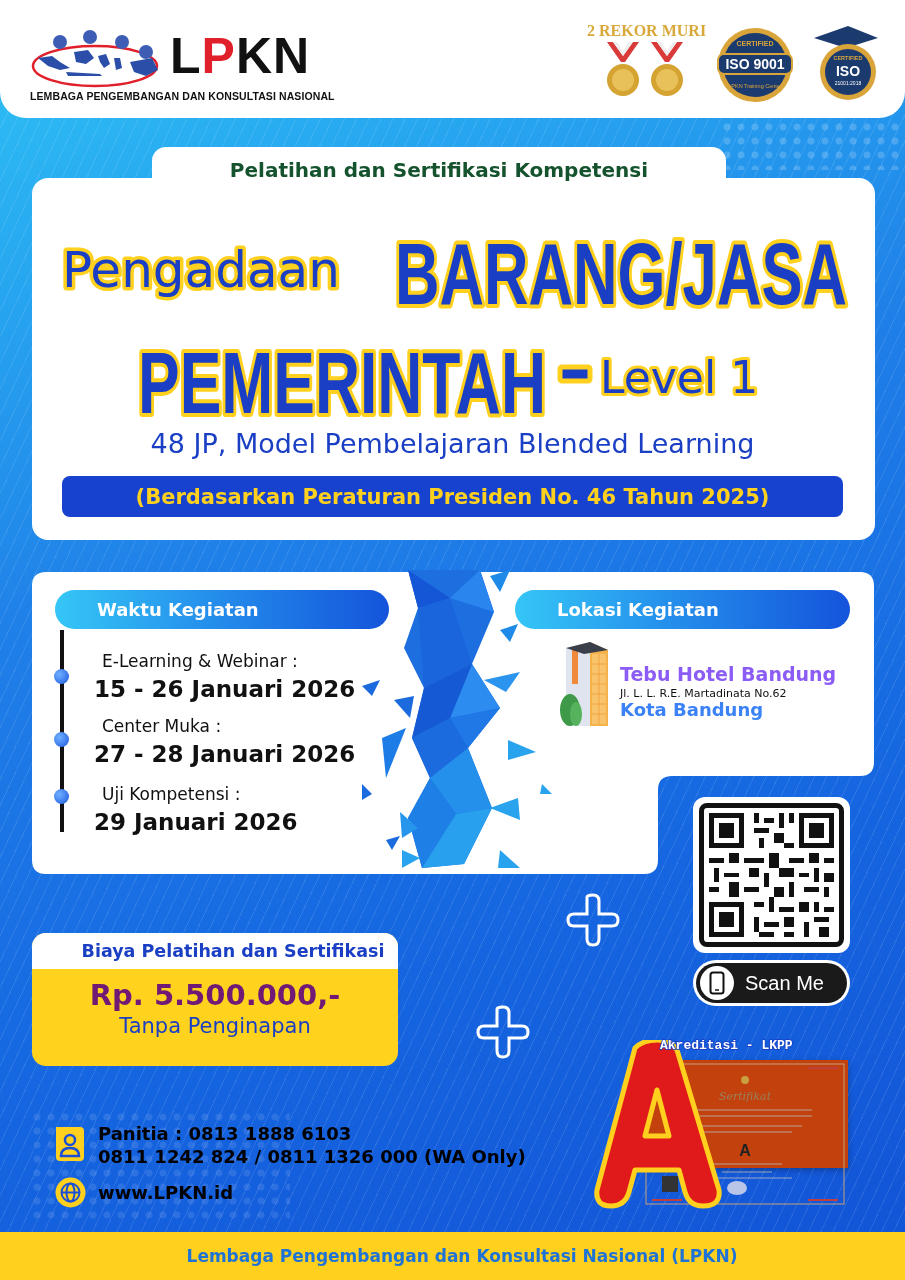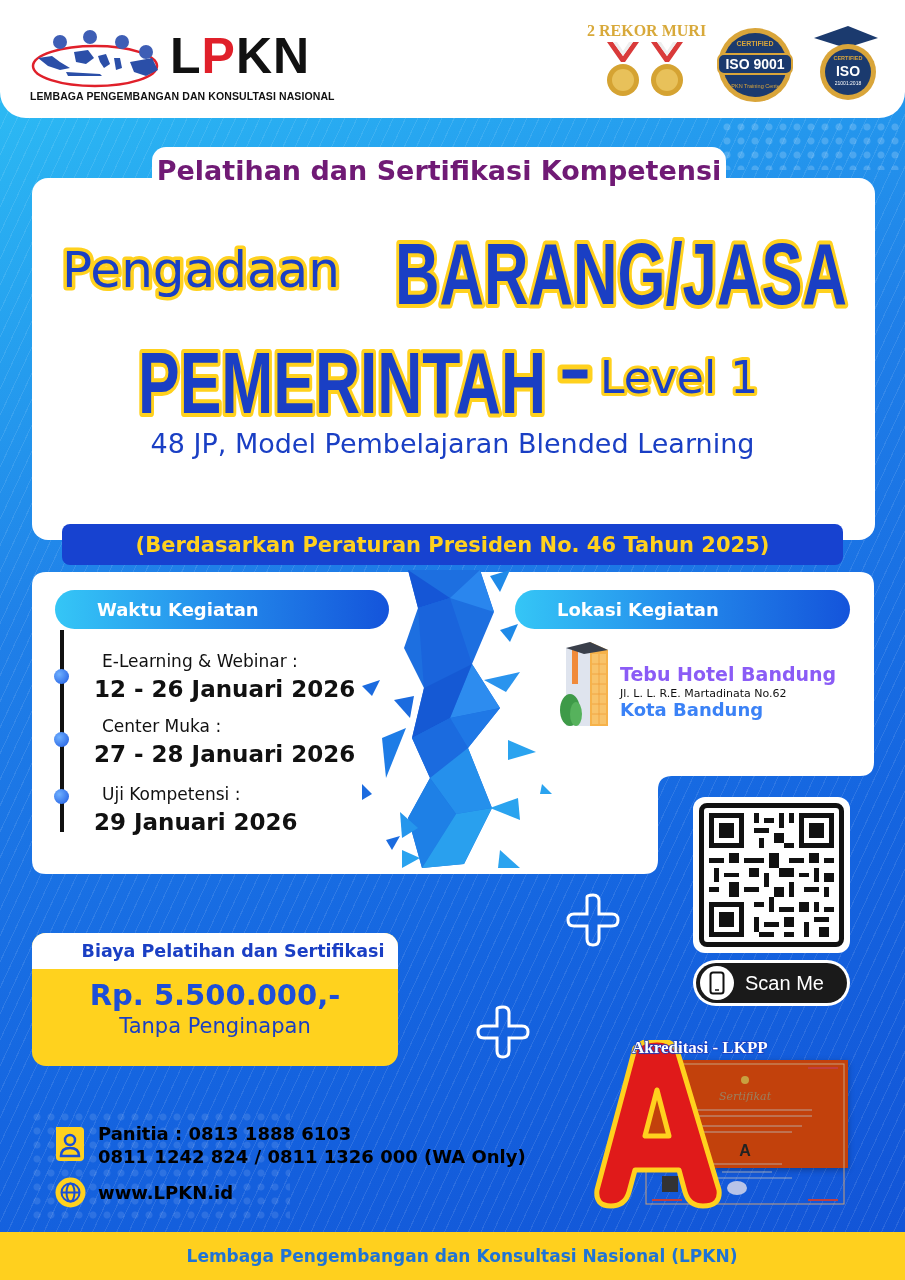--- a/index.html
+++ b/index.html
@@ -44,41 +44,41 @@
     font-family: "Liberation Serif", serif; font-size: 16px; color: #d8a93a; font-weight: 700;
   }
   .medal { position: absolute; top: 40px; width: 40px; height: 60px; }
   .badge { position: absolute; top: 26px; width: 78px; height: 78px; }
 
   
   .subtitle-pill {
     position: absolute; left: 152px; top: 147px; width: 574px; height: 46px;
     background: #fff; border-radius: 14px;
     display: flex; align-items: center; justify-content: center;
-    font-family: "DejaVu Sans", sans-serif; font-weight: 700; font-size: 27px; color: #701a75;
+    font-family: "DejaVu Sans", sans-serif; font-weight: 700; font-size: 20px; color: #14532d;
   }
   .title-card {
     position: absolute; left: 32px; top: 178px; width: 843px; height: 362px;
     background: #fff; border-radius: 16px;
   }
   .t-line1 {
     position: absolute; left: 58px; top: 212px; width: 800px; height: 110px;
   }
   .t-line2 {
     position: absolute; left: 130px; top: 325px; width: 680px; height: 105px;
   }
   .jp-line {
     position: absolute; left: 0; top: 428px; width: 905px; text-align: center;
     font-family: "DejaVu Sans", sans-serif; font-size: 27px; color: #1a3fc4;
   }
   .perpres {
     position: absolute; left: 62px; top: 476px; width: 781px; height: 41px;
     background: #1742d0; border-radius: 8px;
     display: flex; align-items: center; justify-content: center;
-    font-family: "DejaVu Sans", sans-serif; font-weight: 700; font-size: 21px; color: #ffd11e; margin-top: 48px;
+    font-family: "DejaVu Sans", sans-serif; font-weight: 700; font-size: 21px; color: #ffd11e;
   }
   .pill-head {
     position: absolute; height: 39px; border-radius: 20px;
     background: linear-gradient(90deg, #35c6f6 0%, #2590ec 45%, #1454db 100%);
     color: #fff; font-family: "DejaVu Sans", sans-serif; font-weight: 700; font-size: 18px;
     display: flex; align-items: center; padding-left: 42px;
   }
   .timeline {
     position: absolute; left: 60px; top: 630px; width: 4px; height: 202px; background: #111;
   }
@@ -136,39 +136,39 @@
   .price-box {
     position: absolute; left: 32px; top: 933px; width: 366px; height: 133px;
     border-radius: 14px; overflow: hidden; background: #ffd21e;
   }
   .price-head {
     height: 36px; background: #fff; display: flex; align-items: center; justify-content: center;
     font-family: "DejaVu Sans", sans-serif; font-weight: 700; font-size: 17.5px; color: #1a3fc4; padding-left: 36px;
   }
   .price-val {
     text-align: center; margin-top: 9px;
-    font-family: "DejaVu Sans", sans-serif; font-weight: 700; font-size: 29px; color: #1d4ed8;
+    font-family: "DejaVu Sans", sans-serif; font-weight: 700; font-size: 29px; color: #701a75;
   }
   .price-note {
     text-align: center; margin-top: 2px;
     font-family: "DejaVu Sans", sans-serif; font-size: 21px; color: #1a3fc4;
   }
 
   
   .contact-icon { position: absolute; left: 55px; top: 1126px; width: 30px; height: 36px; }
   .web-icon { position: absolute; left: 55px; top: 1177px; width: 31px; height: 31px; }
   .c-line {
     position: absolute; left: 98px;
     font-family: "DejaVu Sans", sans-serif; font-weight: 700; font-size: 18px; color: #000000;
   }
 
   
   .akr-title {
-    position: absolute; left: 632px; top: 1038px;
-    font-family: Liberation Serif, serif; font-weight: 700; font-size: 17px; color: #fff;
+    position: absolute; left: 660px; top: 1038px;
+    font-family: Liberation Mono, monospace; font-weight: 700; font-size: 13px; color: #fff;
     -webkit-text-stroke: 1.4px #1a3fc4; paint-order: stroke fill;
     text-shadow: 0 0 2px #1a3fc4;
   }
   .cert {
     position: absolute; left: 642px; top: 1060px; width: 206px; height: 108px; background: #c2410c;
     box-shadow: 0 2px 6px rgba(0,0,0,0.3);
   }
   .big-a { position: absolute; left: 593px; top: 1040px; width: 130px; height: 170px; }
 
   
@@ -283,21 +283,21 @@
 
 <div class="pill-head" style="left:55px; top:590px; width:334px;">Waktu Kegiatan</div>
 <div class="pill-head" style="left:515px; top:590px; width:335px;">Lokasi Kegiatan</div>
 
 <div class="timeline"></div>
 <div class="tl-dot" style="top:669px;"></div>
 <div class="tl-dot" style="top:732px;"></div>
 <div class="tl-dot" style="top:789px;"></div>
 
 <div class="ev-label" style="top:651px;">E-Learning &amp; Webinar :</div>
-<div class="ev-date" style="top:676px;">12 - 26 Januari 2026</div>
+<div class="ev-date" style="top:676px;">15 - 26 Januari 2026</div>
 <div class="ev-label" style="top:716px;">Center Muka :</div>
 <div class="ev-date" style="top:741px;">27 - 28 Januari 2026</div>
 <div class="ev-label" style="top:784px;">Uji Kompetensi :</div>
 <div class="ev-date" style="top:809px;">29 Januari 2026</div>
 
 <svg class="hotel-icon" viewBox="0 0 56 88">
   <polygon points="10,8 34,2 52,10 52,86 10,86" fill="#dfe4ee"></polygon>
   <polygon points="34,2 52,10 52,86 34,86" fill="#f6b24a"></polygon>
   <rect x="36" y="14" width="14" height="70" fill="#f8c36a"></rect>
   <g stroke="#f0a03a" stroke-width="0.8">

